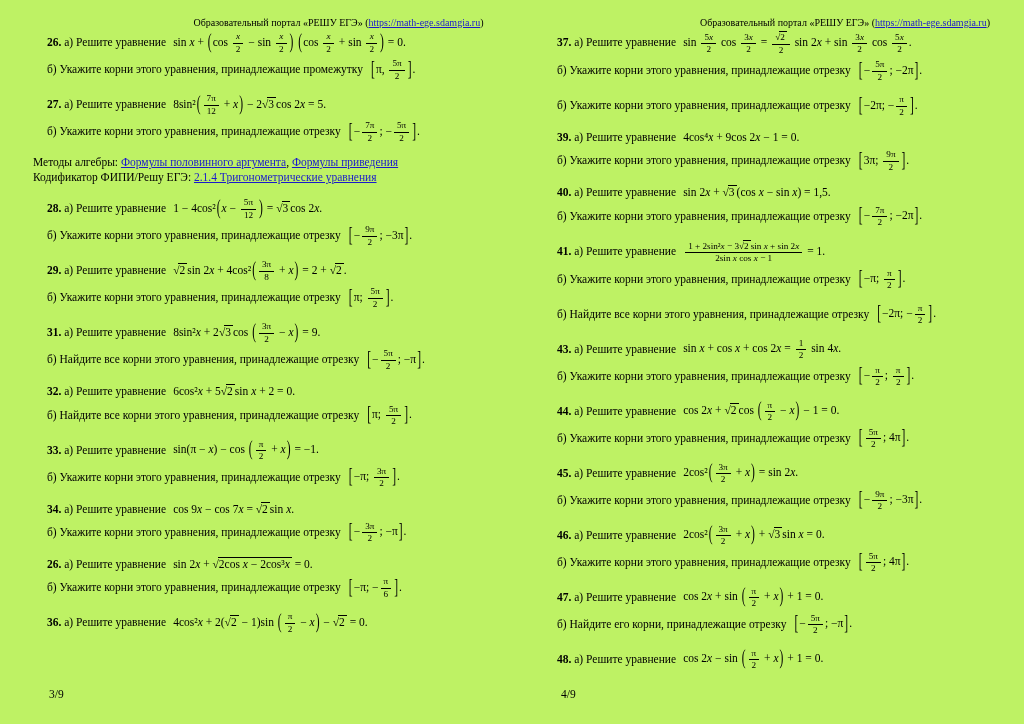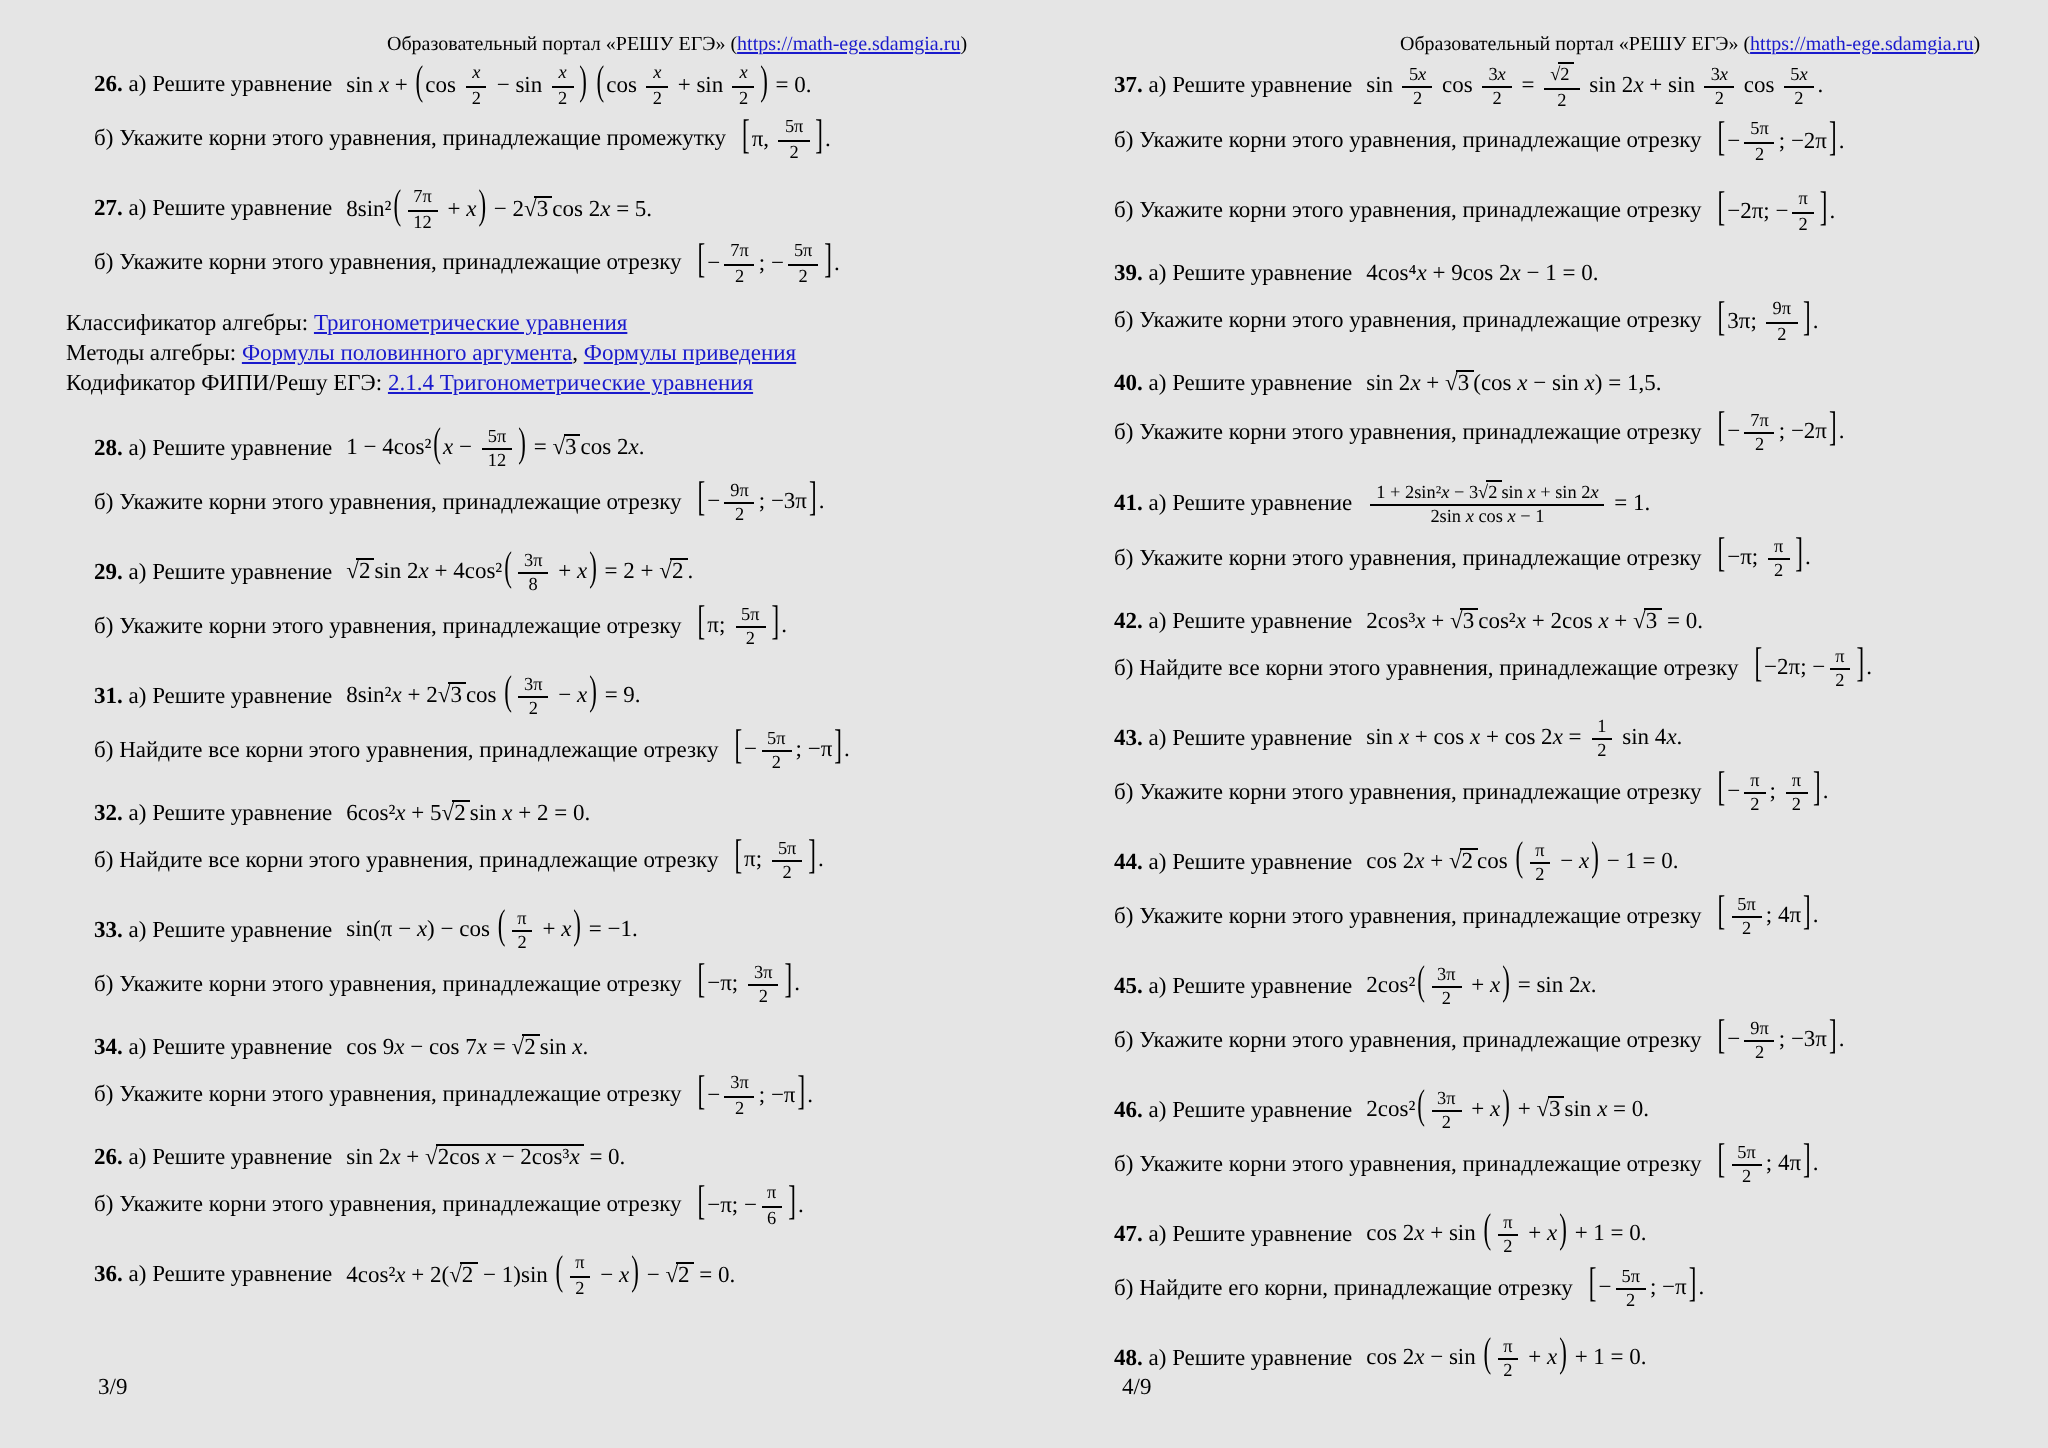--- a/index.html
+++ b/index.html
@@ -1,16 +1,16 @@
 <!DOCTYPE html>
 <html lang="ru"><head>
 <meta charset="utf-8">
 <style>
   html,body{margin:0;padding:0;background:#fff;}
-  .canvas{position:relative;width:1024px;height:724px;background:#e5e5e5;overflow:hidden;
+  .canvas{position:relative;width:1024px;height:724px;background:#bef264;overflow:hidden;
           font-family:"Liberation Serif","DejaVu Serif",serif;color:#000;font-size:11.5px;}
   .page{position:absolute;top:0;height:724px;}
   .page-l{left:33px;width:477px;}
   .page-r{left:545px;width:466px;}
   .page-header{margin:17px 0 0 134px;text-align:center;font-size:10px;white-space:nowrap;}
   .lnk{color:#1a1acc;text-decoration:underline;cursor:pointer;}
   .content{}
   .prob{margin:0 0 11px 14px;}
   .page-r .prob{margin-left:12px;}
   .line{margin:3px 0;line-height:1.5;}
@@ -68,21 +68,20 @@
               </span> + <i>x</i><span class="tb">)</span> − 2<span class="sq"><span class="sqs">√</span><span class="sqr">3</span></span>cos 2<i>x</i> = 5.</span></div>
           <div class="line"><span class="plab">б)</span> <span class="lead">Укажите корни этого уравнения, принадлежащие отрезку</span><span class="math"><span class="tb">[</span>−<span class="fr">
                 <span class="fn">7π</span>
                 <span class="fd">2</span>
               </span>; −<span class="fr">
                 <span class="fn">5π</span>
                 <span class="fd">2</span>
               </span><span class="tb">]</span>.</span></div>
         </div>
         <div class="cls">
-          <div class="clsrow"><span>Классификатор алгебры:</span> <a class="lnk">Тригонометрические уравнения</a></div>
           <div class="clsrow"><span>Методы алгебры:</span> <a class="lnk">Формулы половинного аргумента</a>, <a class="lnk">Формулы приведения</a></div>
           <div class="clsrow"><span>Кодификатор ФИПИ/Решу ЕГЭ:</span> <a class="lnk">2.1.4 Тригонометрические уравнения</a></div>
         </div>
         <div class="prob">
           <div class="line"><b class="num">28.</b> <span class="plab">а)</span> <span class="lead">Решите уравнение</span><span class="math">1 − 4cos²<span class="tb">(</span><i>x</i> − <span class="fr">
                 <span class="fn">5π</span>
                 <span class="fd">12</span>
               </span><span class="tb">)</span> = <span class="sq"><span class="sqs">√</span><span class="sqr">3</span></span>cos 2<i>x</i>.</span></div>
           <div class="line"><span class="plab">б)</span> <span class="lead">Укажите корни этого уравнения, принадлежащие отрезку</span><span class="math"><span class="tb">[</span>−<span class="fr">
                 <span class="fn">9π</span>
@@ -203,21 +202,20 @@
           <div class="line"><b class="num">41.</b> <span class="plab">а)</span> <span class="lead">Решите уравнение</span><span class="math"><span class="fr">
                 <span class="fn">1 + 2sin²<i>x</i> − 3<span class="sq"><span class="sqs">√</span><span class="sqr">2</span></span>sin <i>x</i> + sin 2<i>x</i></span>
                 <span class="fd">2sin <i>x</i> cos <i>x</i> − 1</span>
               </span> = 1.</span></div>
           <div class="line"><span class="plab">б)</span> <span class="lead">Укажите корни этого уравнения, принадлежащие отрезку</span><span class="math"><span class="tb">[</span>−π; <span class="fr">
                 <span class="fn">π</span>
                 <span class="fd">2</span>
               </span><span class="tb">]</span>.</span></div>
         </div>
         <div class="prob">
-          <div class="line"><b class="num">42.</b> <span class="plab">а)</span> <span class="lead">Решите уравнение</span><span class="math">2cos³<i>x</i> + <span class="sq"><span class="sqs">√</span><span class="sqr">3</span></span>cos²<i>x</i> + 2cos <i>x</i> + <span class="sq"><span class="sqs">√</span><span class="sqr">3</span></span> = 0.</span></div>
           <div class="line"><span class="plab">б)</span> <span class="lead">Найдите все корни этого уравнения, принадлежащие отрезку</span><span class="math"><span class="tb">[</span>−2π; −<span class="fr">
                 <span class="fn">π</span>
                 <span class="fd">2</span>
               </span><span class="tb">]</span>.</span></div>
         </div>
         <div class="prob">
           <div class="line"><b class="num">43.</b> <span class="plab">а)</span> <span class="lead">Решите уравнение</span><span class="math">sin <i>x</i> + cos <i>x</i> + cos 2<i>x</i> = <span class="fr">
                 <span class="fn">1</span>
                 <span class="fd">2</span>
               </span> sin 4<i>x</i>.</span></div>

